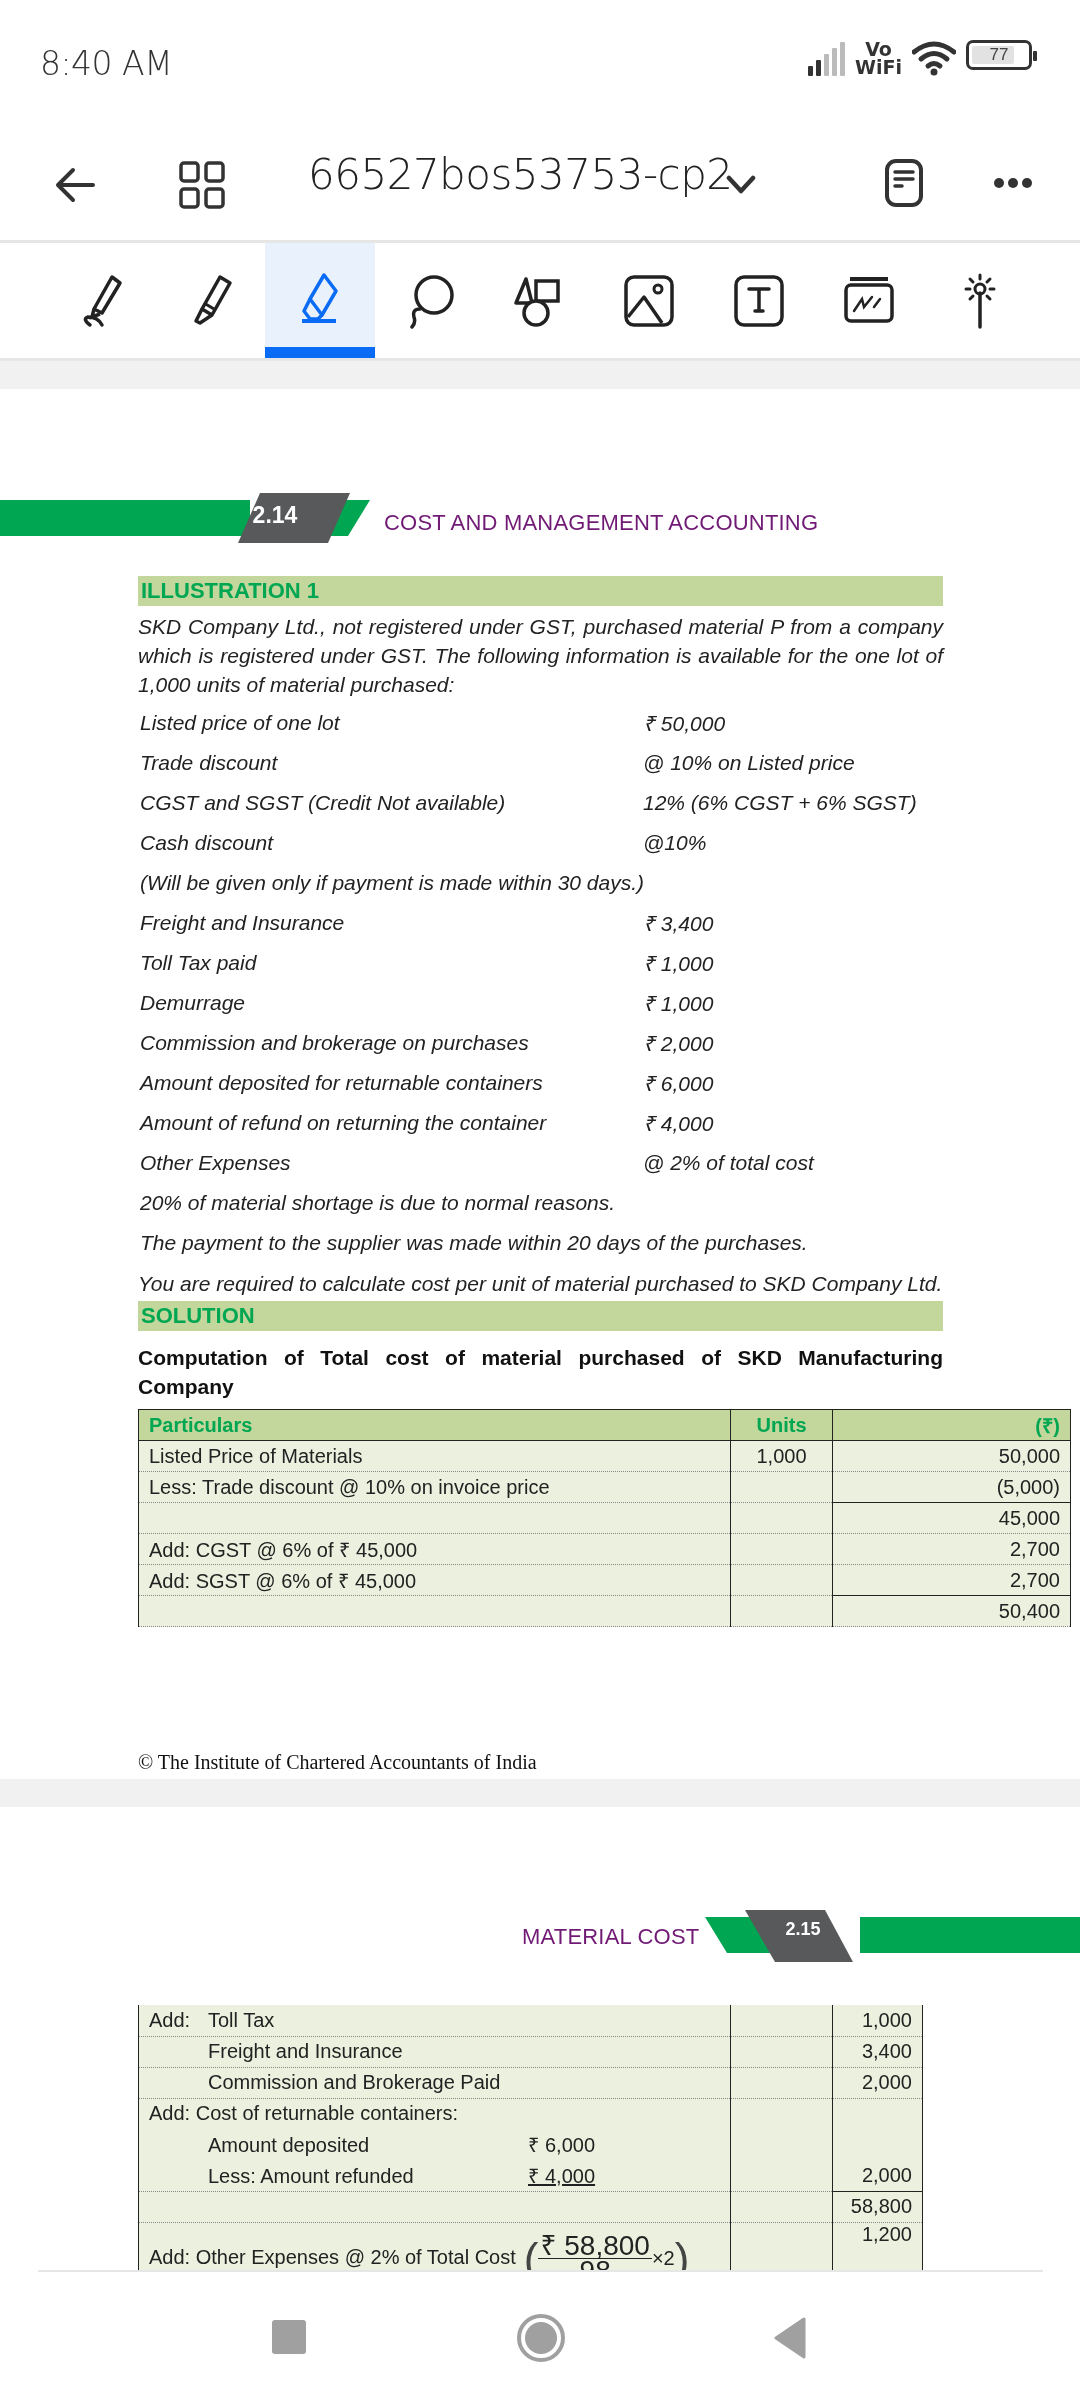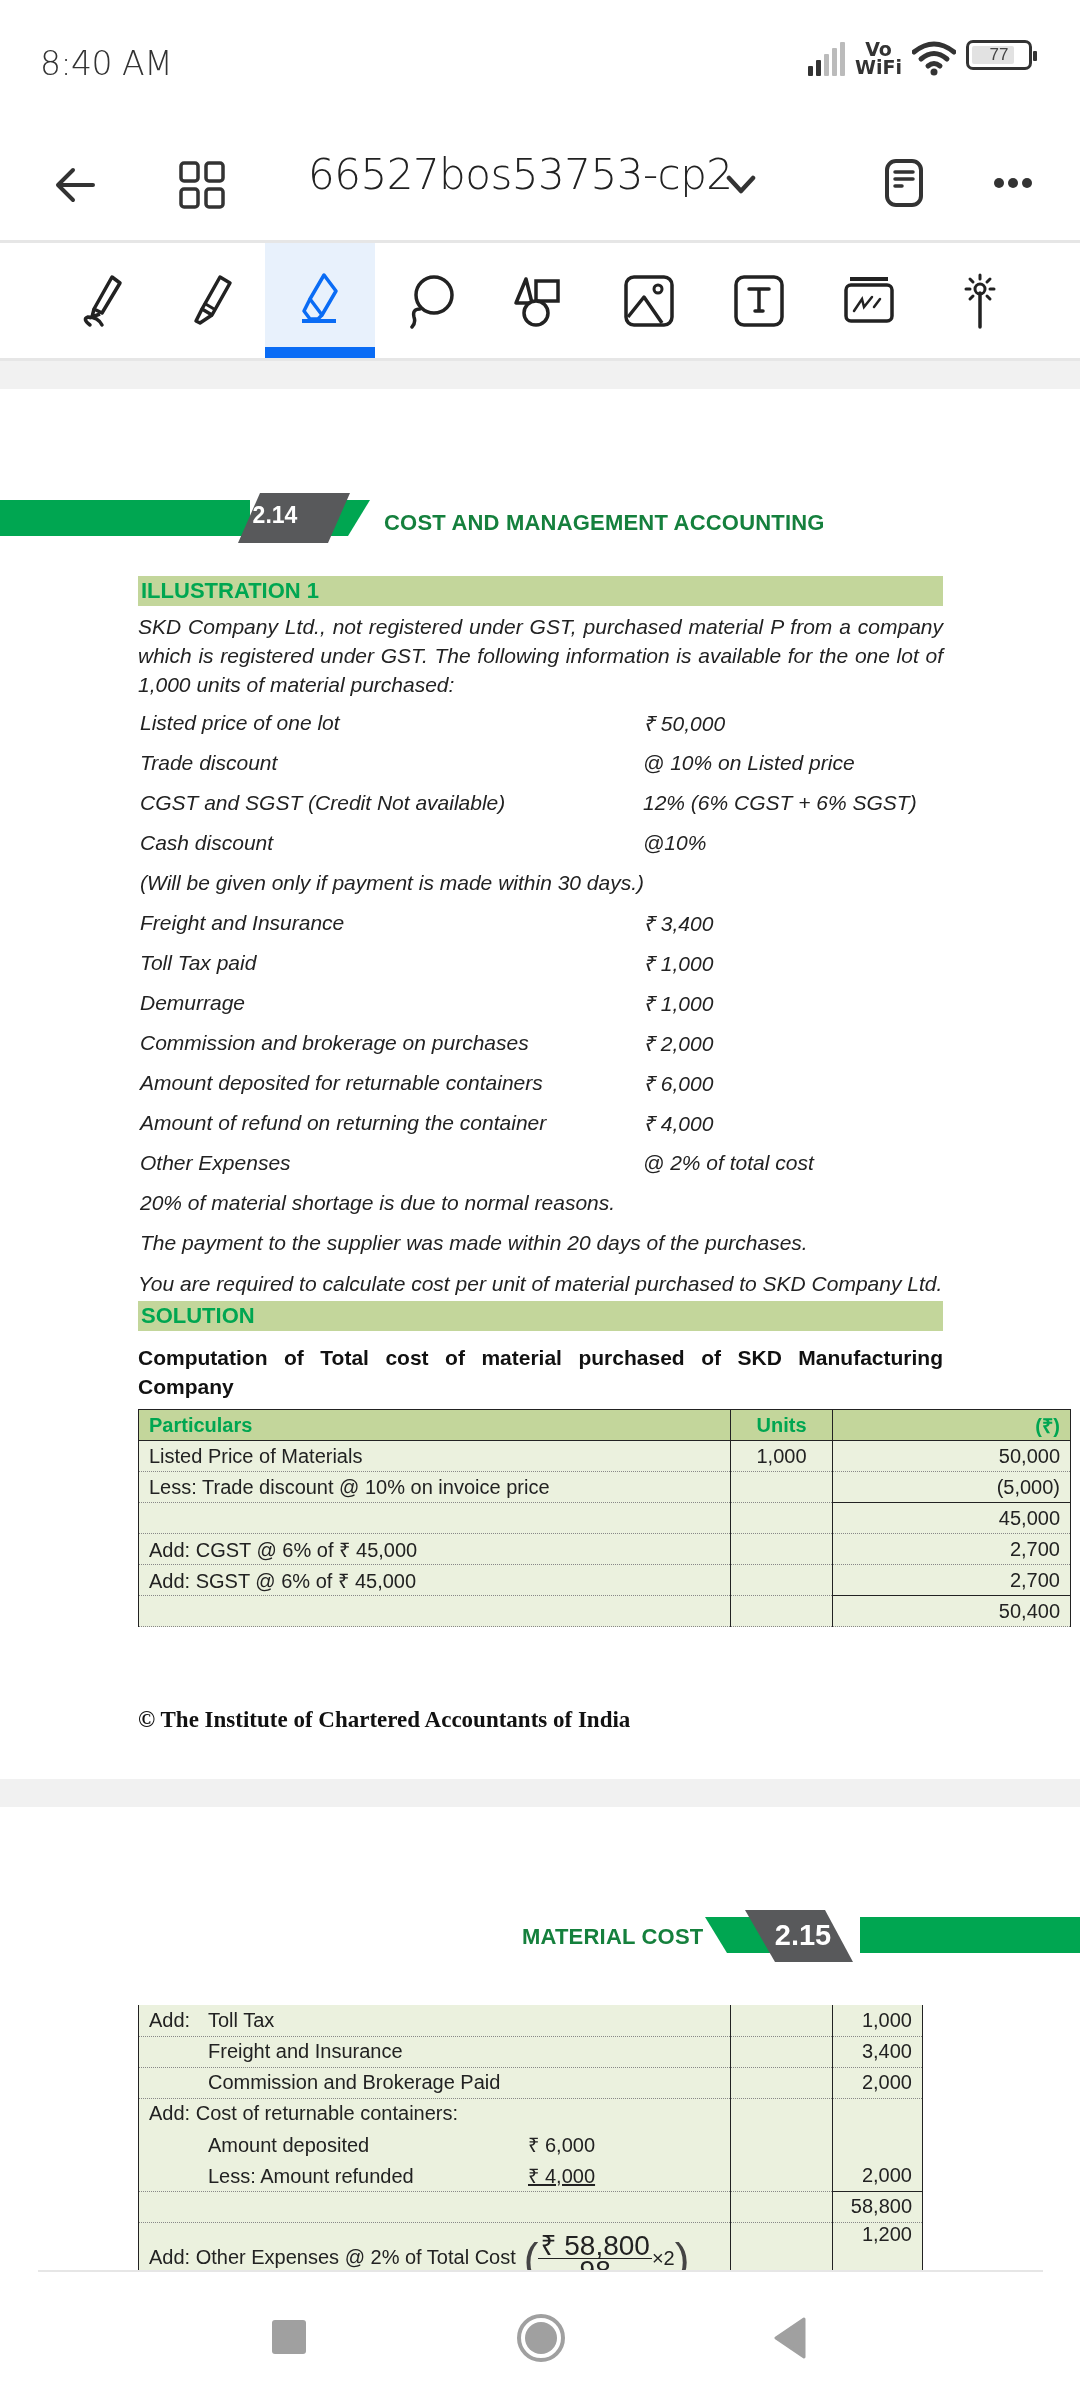--- a/index.html
+++ b/index.html
@@ -29,40 +29,40 @@
   .toolbar { position: absolute; top: 243px; left: 0; width: 1080px; height: 115px; background: #fff; }
   .tool { position: absolute; top: 0; width: 110px; height: 115px; display: flex; align-items: center; justify-content: center; }
   .tool.active { background: #e8f1fc; }
   .tool.active::after { content: ""; position: absolute; left: 0; right: 0; bottom: 0; height: 11px; background: #0a6cf5; }
   .toolbar-bottom-line { position: absolute; top: 358px; left: 0; width: 1080px; height: 3px; background: #e6e6e6; }
   .gray-gap { position: absolute; left: 0; width: 1080px; background: #f1f1f1; }
 
   
   .page { position: absolute; left: 0; width: 1080px; background: #fff; }
   .header-band { position: absolute; height: 36px; background: #00a651; }
-  .chapter-title { position: absolute; font-weight: bold; font-size: 22px; color: #15803d; letter-spacing: 0.2px; }
+  .chapter-title { position: absolute; font-weight: normal; font-size: 22px; color: #701a75; letter-spacing: 0.2px; }
 
   .content { position: absolute; left: 138px; width: 805px; font-size: 21px; }
   .section-bar { background: #c3d69b; height: 30px; display: flex; align-items: center; padding-left: 3px; font-weight: bold; font-size: 22px; color: #00a651; }
   .para { font-style: italic; line-height: 29px; color: #222; text-align: justify; }
   .kv-row { display: flex; height: 40px; align-items: center; font-style: italic; color: #222; }
   .kv-key { width: 505px; padding-left: 2px; }
   .kv-val { flex: 1; }
   .full-line { height: 40px; display: flex; align-items: center; font-style: italic; padding-left: 2px; }
   .bold-heading { font-weight: bold; font-size: 21px; line-height: 29px; text-align: justify; color: #111; }
 
   table.ledger { border-collapse: collapse; background: #ebf1de; font-size: 20px; color: #222; }
   table.ledger td, table.ledger th { border-left: 1.5px solid #222; border-right: 1.5px solid #222; padding: 0 10px; height: 31px; }
   table.ledger tr.row td { border-bottom: 1px dotted #888; }
   table.ledger th { background: #c3d69b; color: #00a651; font-weight: bold; border-top: 1.5px solid #222; border-bottom: 1.5px solid #222; }
   .num { text-align: right; }
   .total-top { border-top: 1.5px solid #222 !important; }
   .indent { padding-left: 69px !important; }
 
-  .footer-copy { position: absolute; left: 138px; font-family: "Liberation Serif", serif; font-weight: bold; font-size: 23px; color: #111; }
+  .footer-copy { position: absolute; left: 138px; font-family: "Liberation Serif", serif; font-weight: normal; font-size: 20px; color: #111; margin-top: 44px; }
 
   
   .nav-divider { position: absolute; top: 2270px; left: 38px; width: 1005px; height: 2px; background: #e6e6e6; }
   .nav-bar { position: absolute; top: 2272px; left: 0; width: 1080px; height: 128px; background: #fff; }
 </style>
 </head>
 <body>
 
 <div class="status-bar">
   <div class="status-time">8:40 AM</div>
@@ -308,21 +308,21 @@
 
 <div class="gray-gap" style="top:1779px; height:28px;"></div>
 
 <div class="page" style="top:1807px; height:465px; overflow:hidden;">
   <div class="chapter-title" style="left:522px; top:117px;">MATERIAL COST</div>
   <div class="header-band" style="left:860px; top:110px; width:220px;"></div>
   <svg style="position:absolute; left:705px; top:103px;" width="180" height="52" viewBox="0 0 180 52">
     <polygon points="0,7 60,7 78,43 22,43" fill="#00a651"></polygon>
     <polygon points="40,0 120,0 148,52 70,52" fill="#58595b"></polygon>
   </svg>
-  <div style="position:absolute; left:768px; top:112px; width:70px; height:32px; color:#fff; font-weight:bold; font-size:29px; text-align:center;">2.15</div>
+  <div style="position:absolute; left:768px; top:112px; width:70px; height:32px; color:#fff; font-weight:bold; font-size:18px; text-align:center;">2.15</div>
 
   <table class="ledger" style="position:absolute; left:138px; top:198px; width:785px;">
     <colgroup>
         <col style="width:592px">
         <col style="width:102px">
         <col>
       </colgroup>
     <tbody id="table2-body">
         <tr class="row">
           <td><span style="display: inline-block; width: 59px;">Add:</span><span style="display: inline-block;">Toll Tax</span></td>

